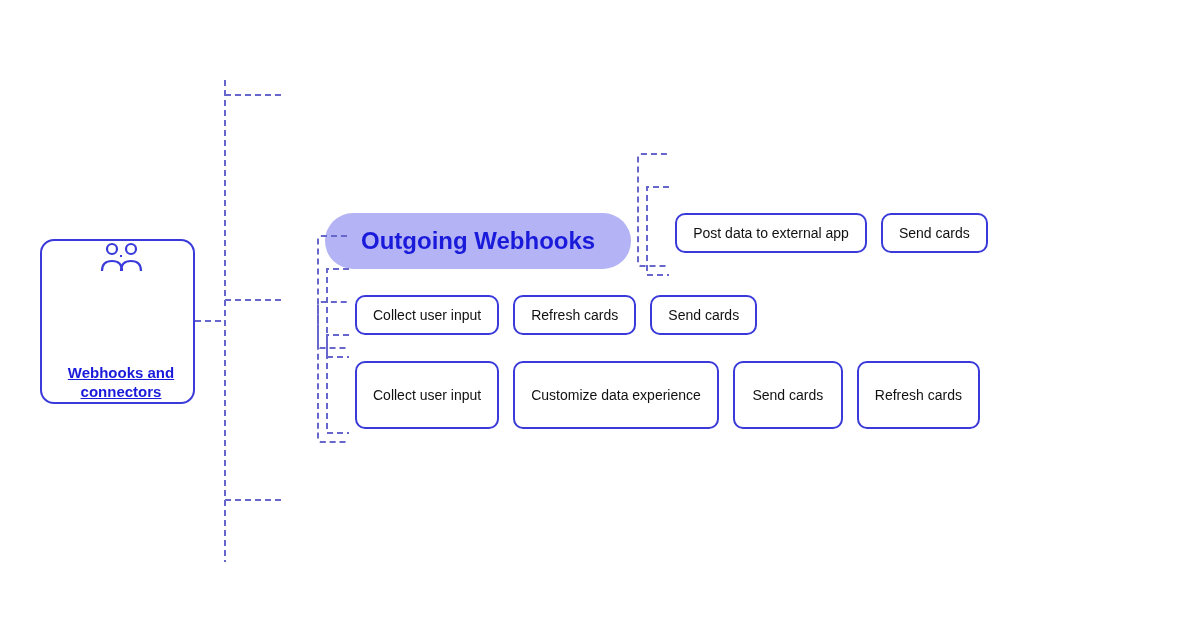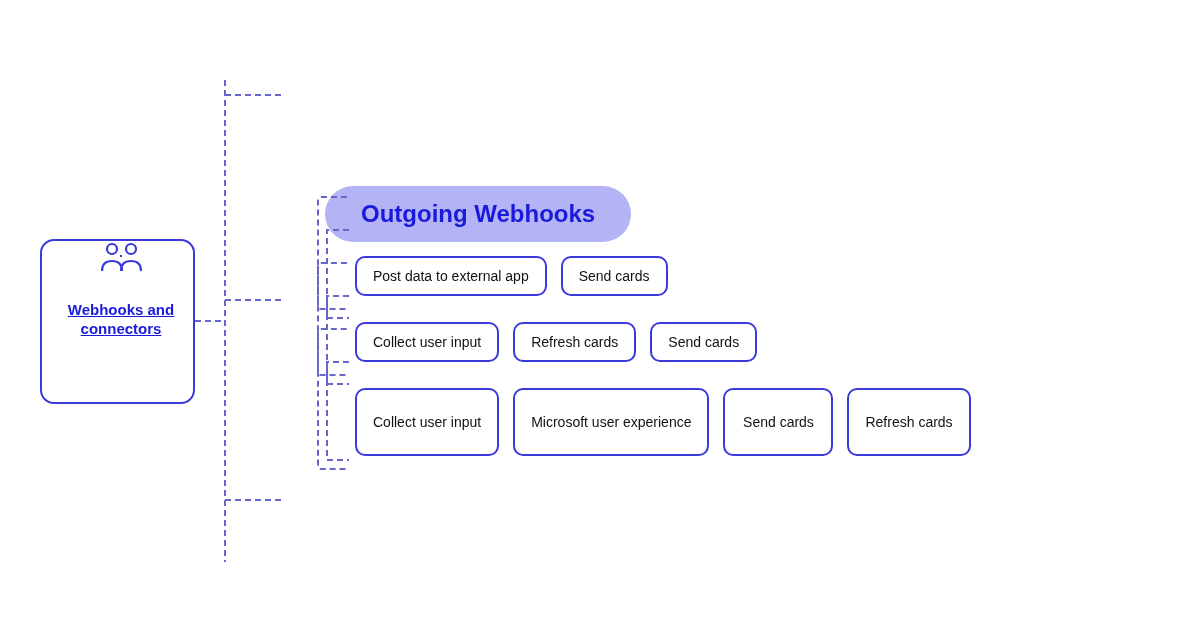--- a/index.html
+++ b/index.html
@@ -23,21 +23,21 @@
 
     
     .left-node {
       width: 155px;
       height: 165px;
       border: 2px solid #3a3adb;
       border-radius: 14px;
       display: flex;
       flex-direction: column;
       align-items: center;
-      justify-content: flex-start;
+      justify-content: space-between;
       flex-shrink: 0;
       background: #fff;
       position: relative;
       z-index: 2;
       padding-left: 7px;
     }
 
     .left-node .icon {
       font-size: 36px;
       color: #3a3adb;
@@ -50,21 +50,21 @@
       font-size: 15px;
       font-weight: 600;
       text-align: center;
       line-height: 1.3;
       cursor: pointer;
     }
 
     
     .section {
       display: flex;
-      flex-direction: column;
+      flex-direction: row;
       gap: 14px;
     }
 
     
     .section-header {
       background: #b3b3f5;
       border-radius: 40px;
       padding: 14px 36px;
       display: inline-flex;
       align-items: center;
@@ -188,21 +188,21 @@
       </div>
     </div>
 
     <div class="section">
       <div style="position:relative; padding-left:30px;">
         <svg style="position:absolute; left:-2px; top:-28px; width:28px; height:110px; pointer-events:none;" viewBox="0 0 28 110">
           <path d="M26 2 L4 2 L4 100 L26 100" stroke="#6666cc" stroke-width="2" stroke-dasharray="6 4" fill="none"></path>
         </svg>
         <div class="items-row" style="padding-left:0;">
           <div class="item-box tall">Collect user input</div>
-          <div class="item-box tall">Microsoft user experience</div>
+          <div class="item-box tall">Customize data experience</div>
           <div class="item-box tall">Send cards</div>
           <div class="item-box tall">Refresh cards</div>
         </div>
       </div>
     </div>
 
   </div>
 </div>
 
 </body></html>

